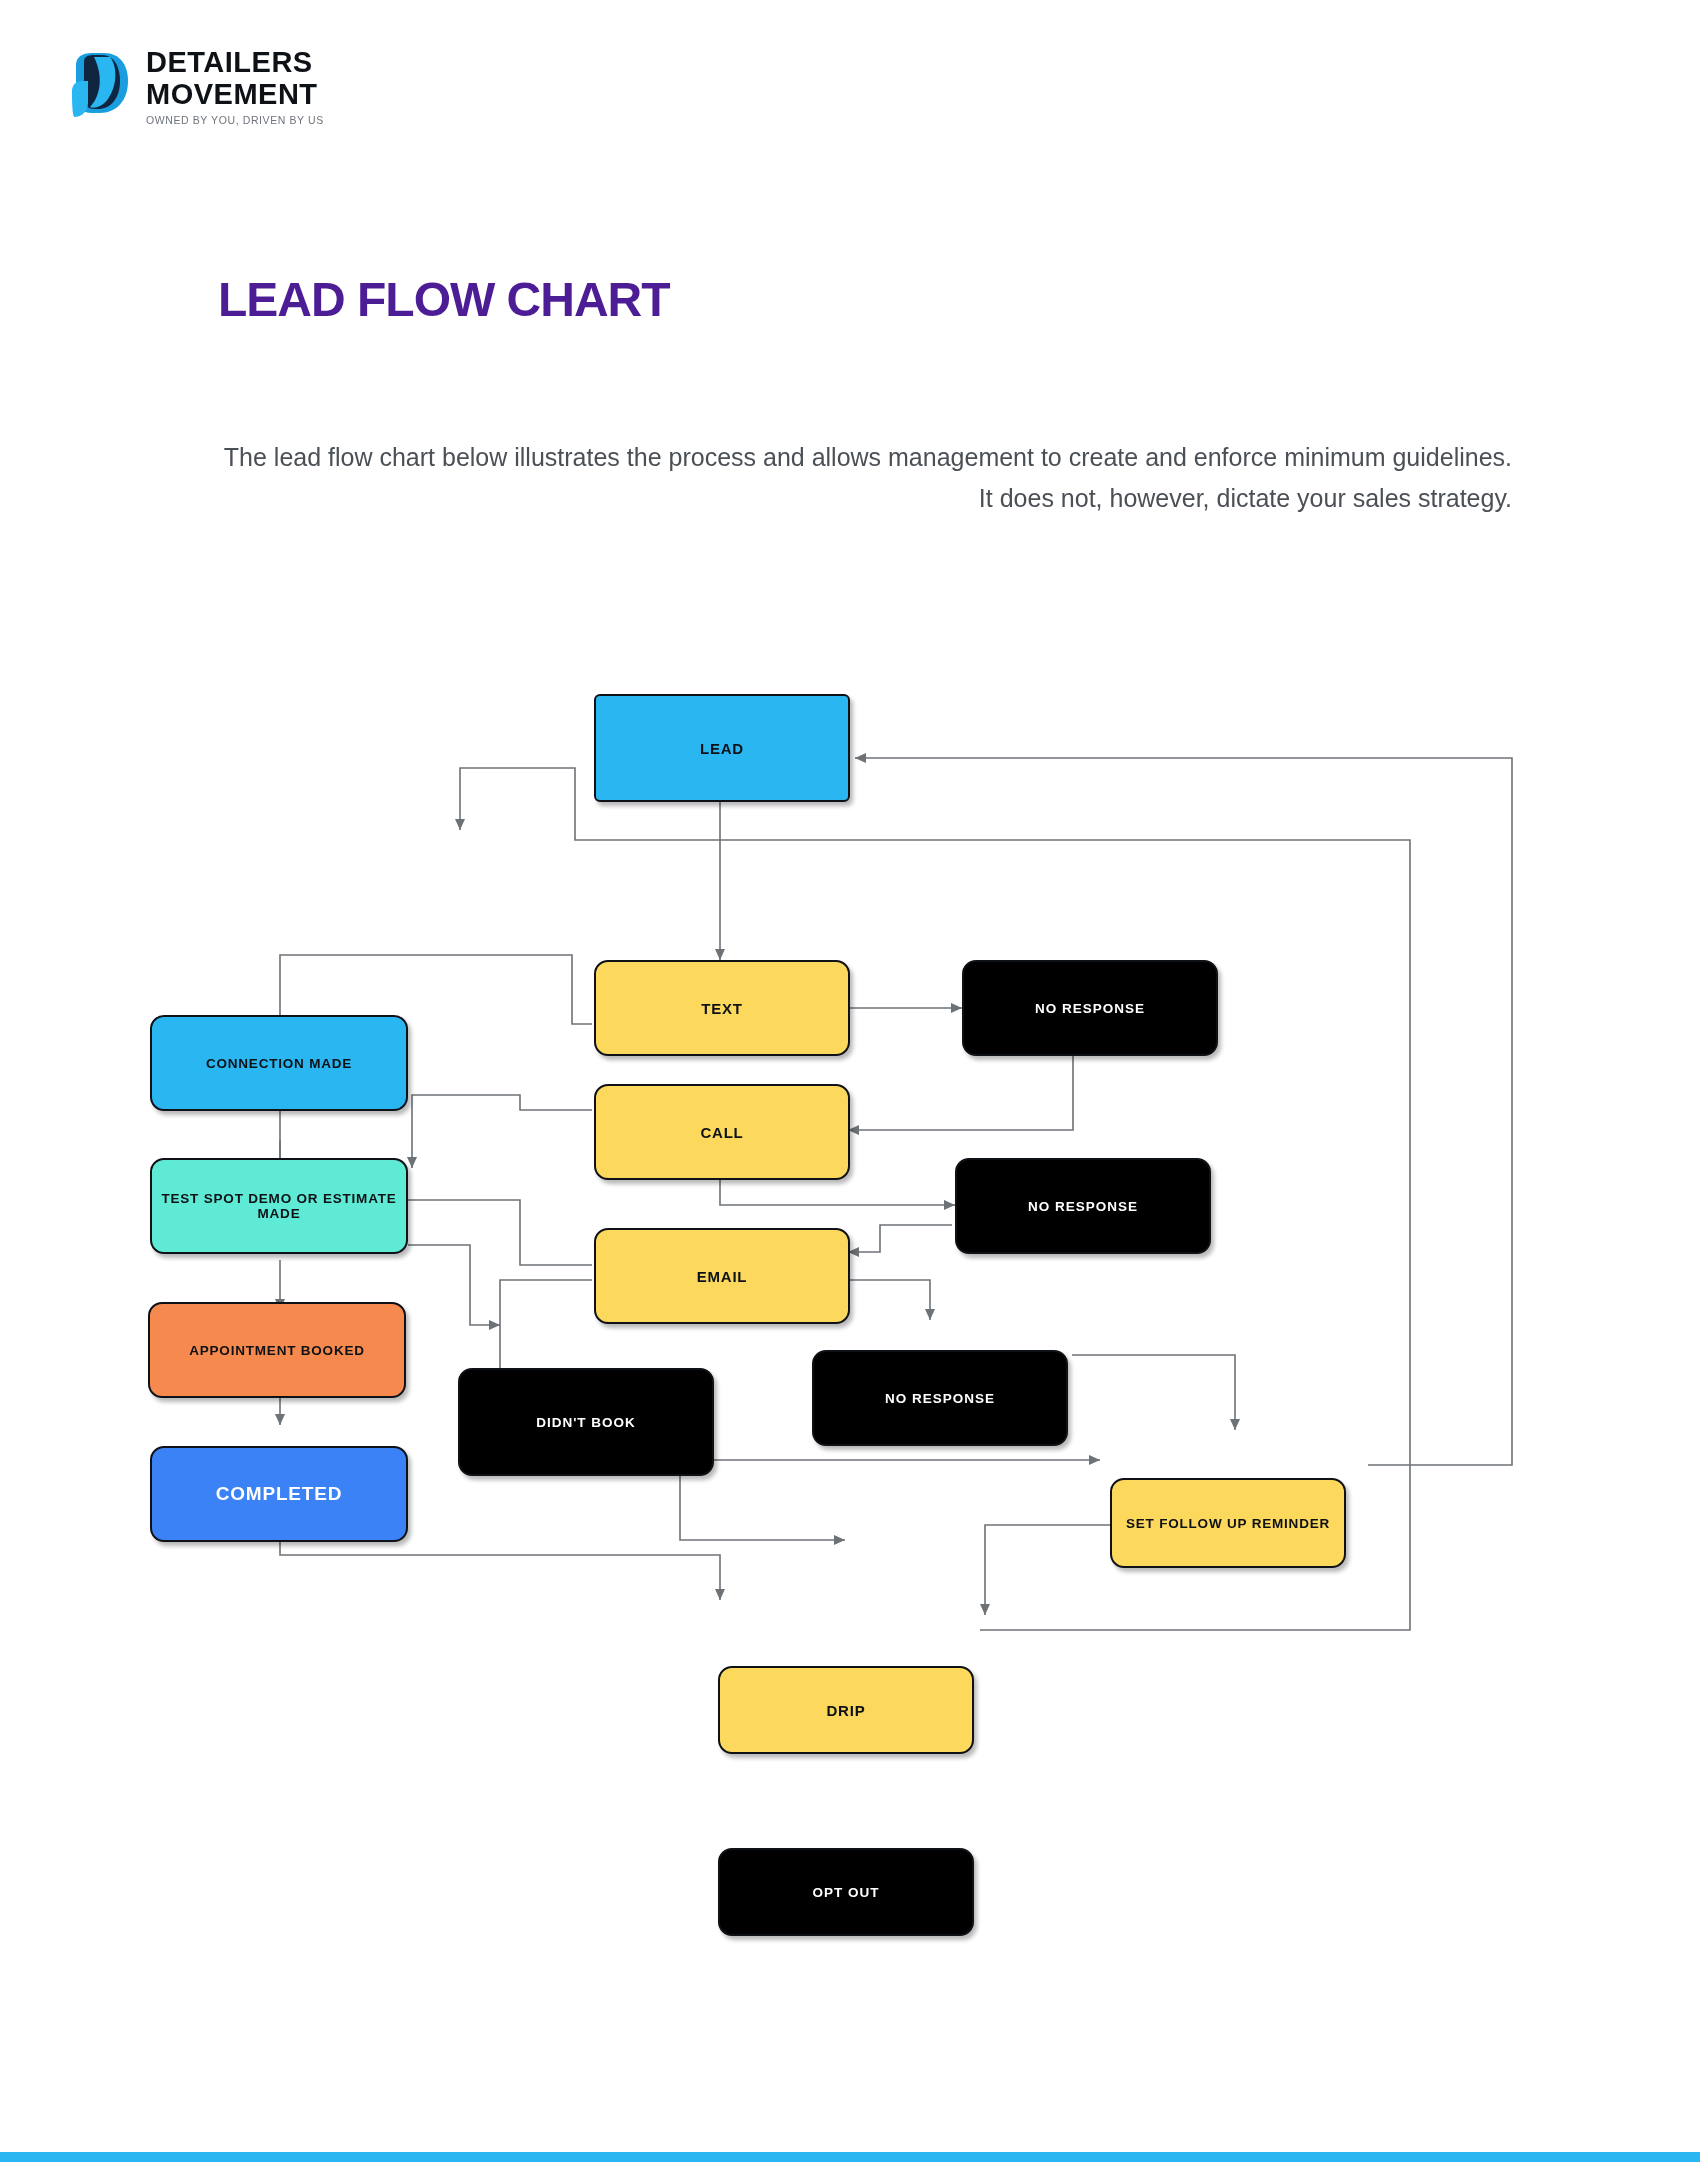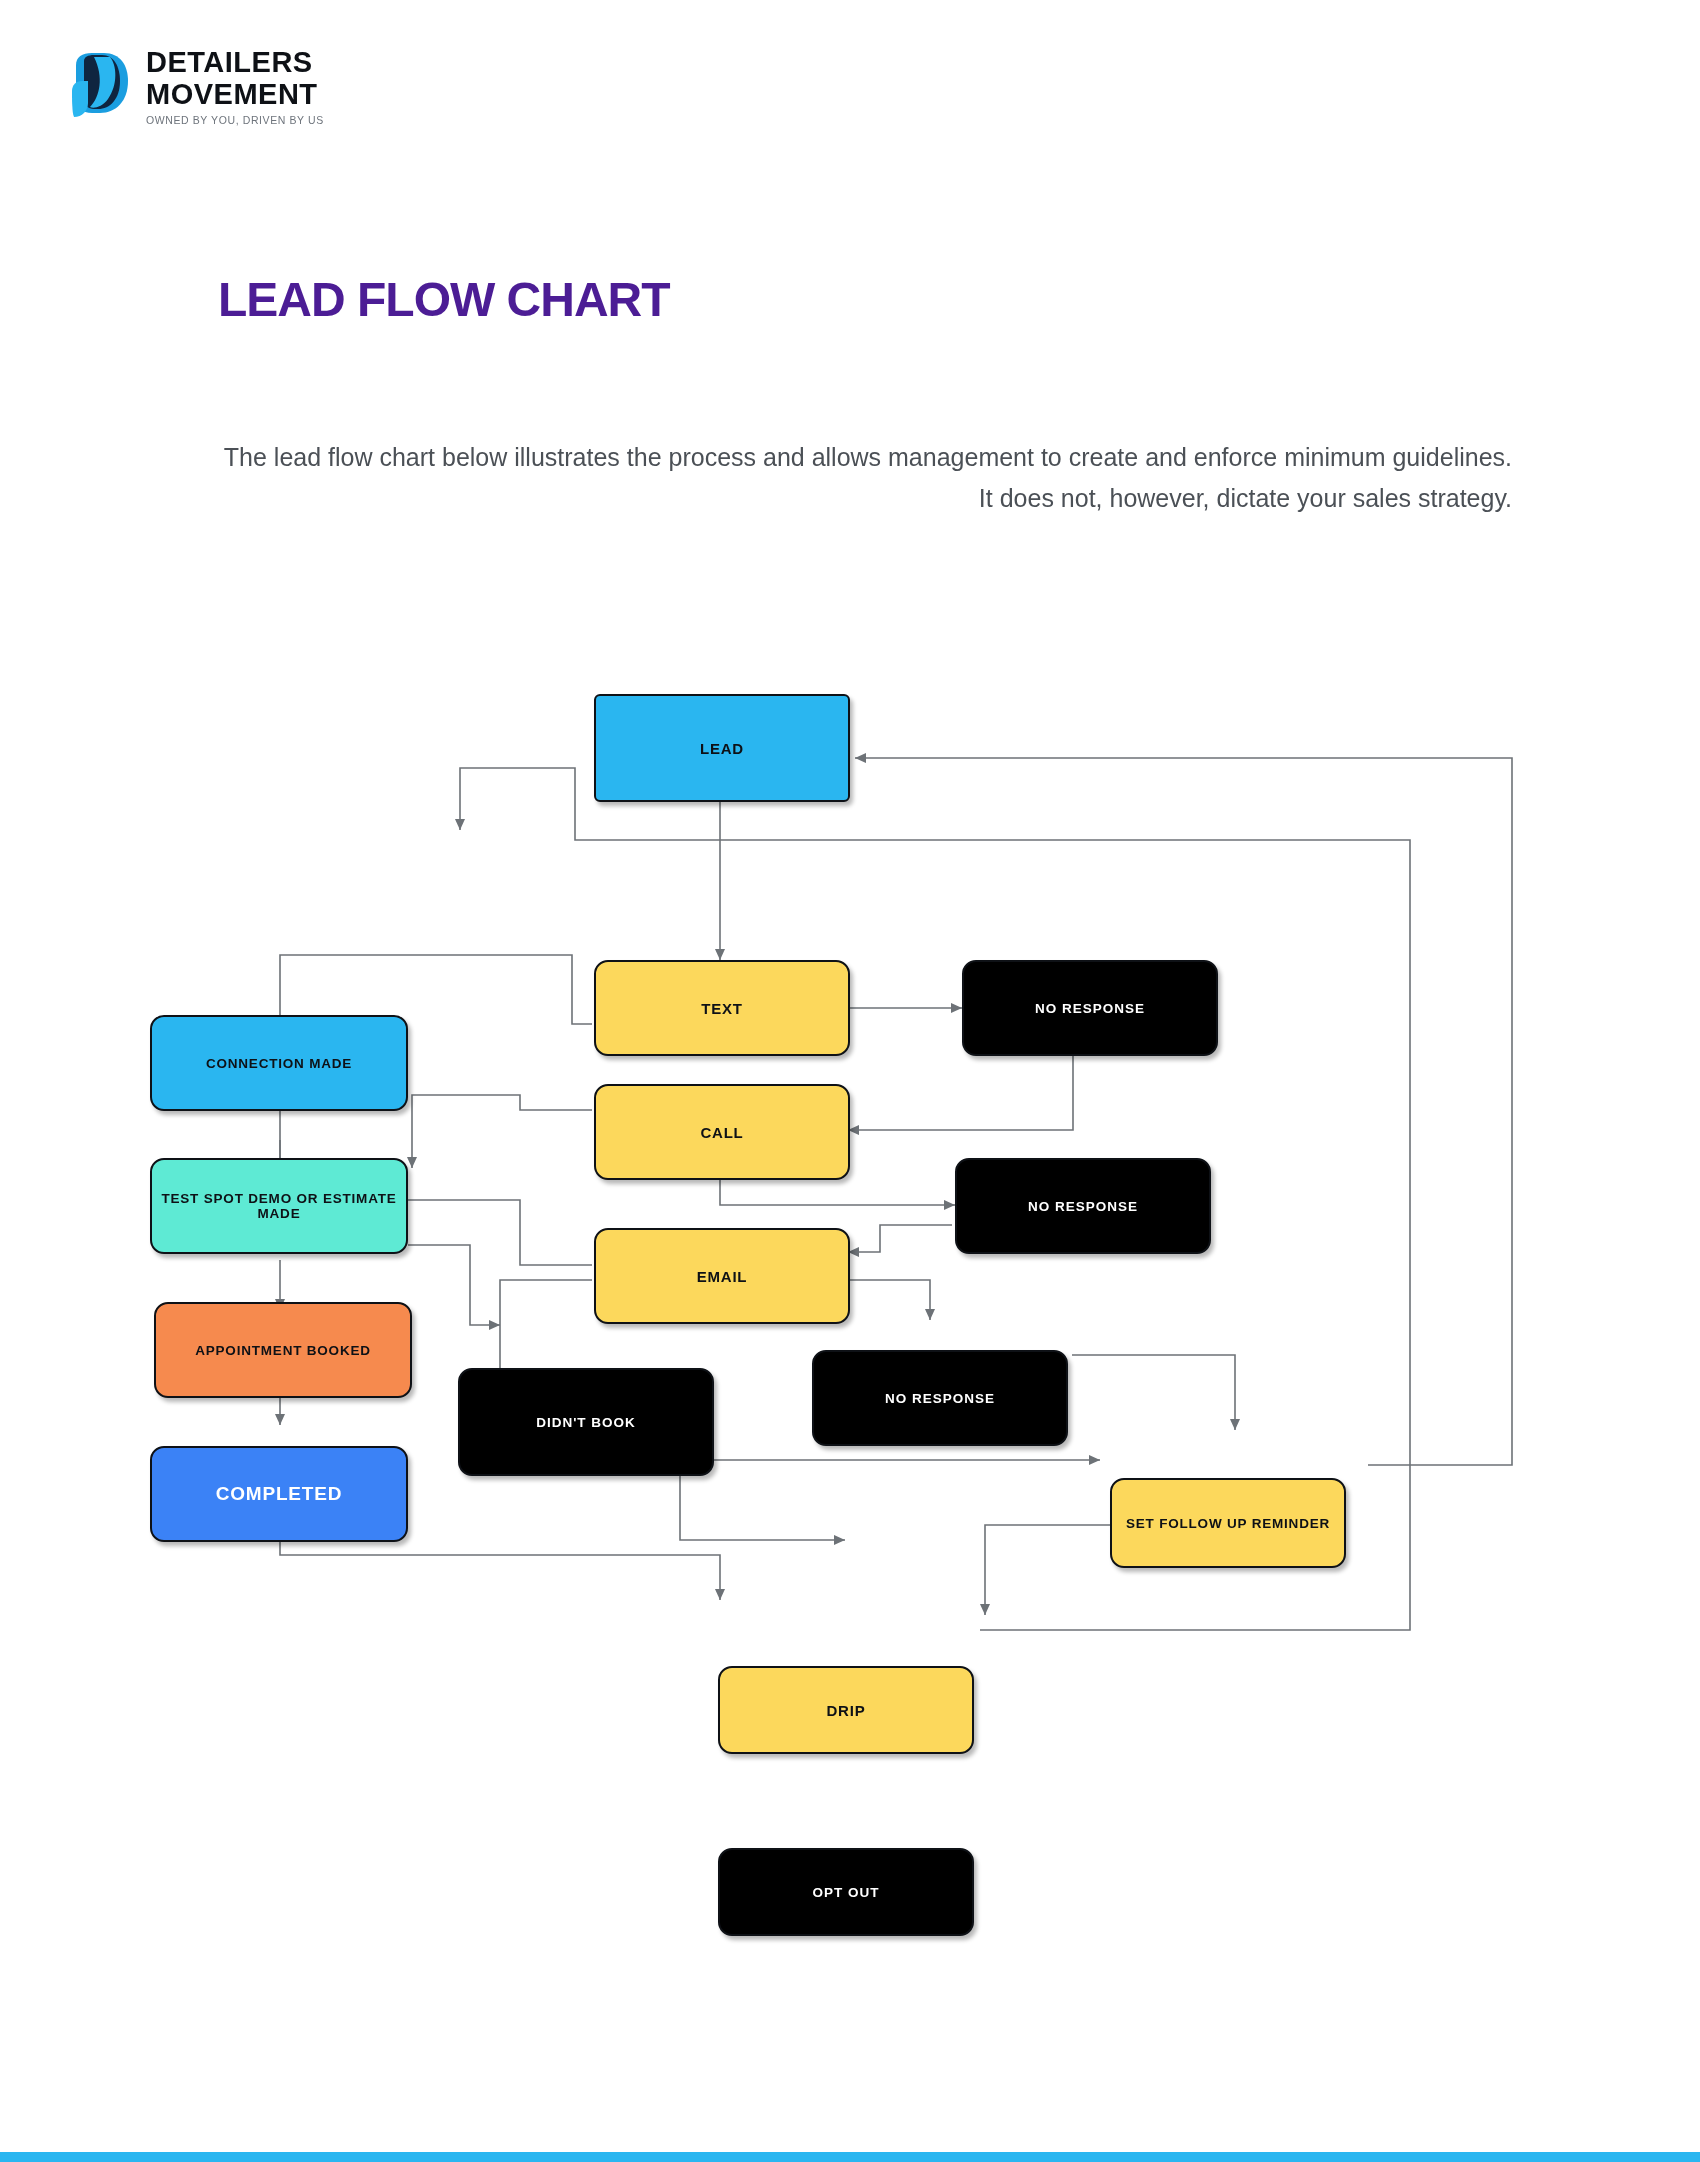--- a/index.html
+++ b/index.html
@@ -227,21 +227,21 @@
     <div class="node dark small" style="left:812px;  top:710px; width:256px; height:96px;">
         <span>NO RESPONSE</span>
       </div>
 
     <div class="node blue small" style="left:150px;  top:375px; width:258px; height:96px;">
         <span>CONNECTION MADE</span>
       </div>
     <div class="node orange-l small" style="left:150px; top:518px; width:258px; height:96px;">
         <span>TEST SPOT DEMO OR ESTIMATE MADE</span>
       </div>
-    <div class="node orange small" style="left:154px; top:662px; width:258px; height:96px;">
+    <div class="node orange small" style="left:148px; top:662px; width:258px; height:96px;">
         <span>APPOINTMENT BOOKED</span>
       </div>
     <div class="node green big" style="left:150px;  top:806px; width:258px; height:96px;">
         <span>COMPLETED</span>
       </div>
 
     <div class="node dark small" style="left:458px;  top:728px; width:256px; height:108px;">
         <span>DIDN'T BOOK</span>
       </div>
     <div class="node yellow small" style="left:1110px; top:838px; width:236px; height:90px;justify-content:center;">

